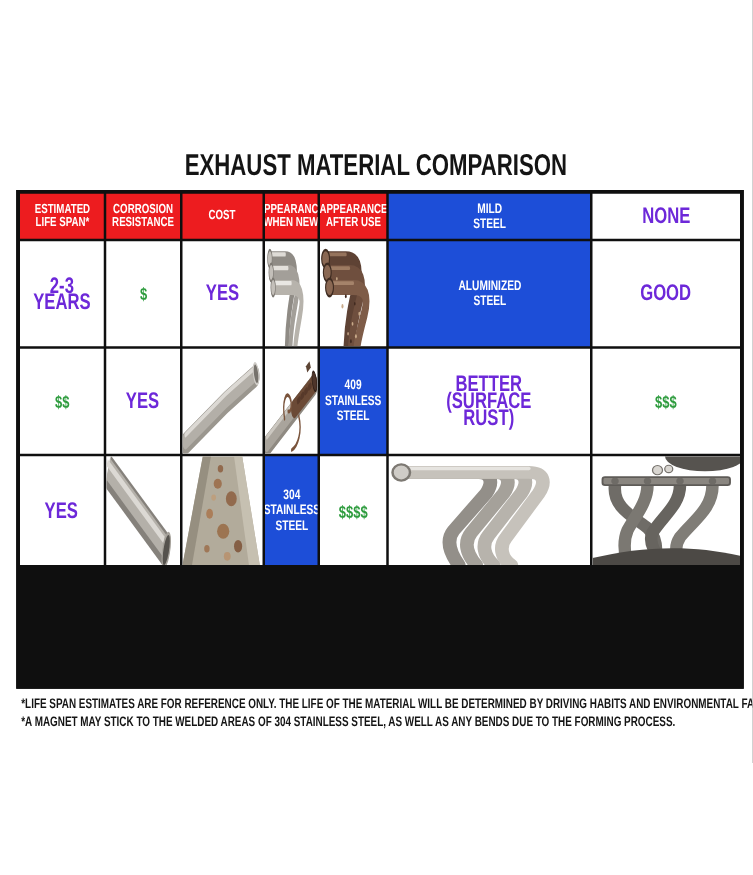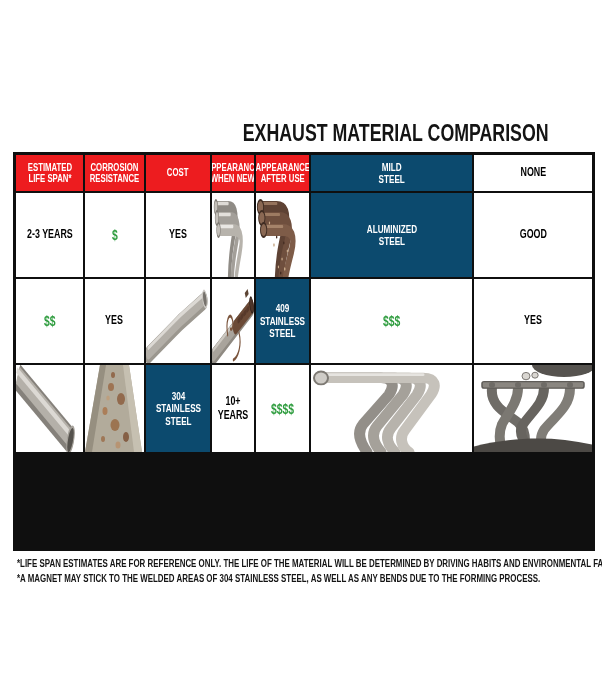--- a/index.html
+++ b/index.html
@@ -2,34 +2,34 @@
 <html><head>
 <meta charset="utf-8">
 <style>
   html,body { margin:0; padding:0; background:#ffffff; }
   #page {
     position:relative; width:602px; height:700px; background:#ffffff;
     font-family:"Liberation Sans", sans-serif; overflow:hidden;
   }
   .cx { display:inline-block; transform:scaleX(0.74); transform-origin:center center; white-space:pre-line; }
   .title {
-    position:absolute; top:120px; left:0; width:602px; text-align:right;
+    position:absolute; top:120px; left:0; width:602px; text-align:center;
     font-size:24px; font-weight:bold; color:#141414; line-height:26px;
   }
   .tbl {
     position:absolute; left:13px; top:152px;
     display:grid;
     grid-template-columns:67px 59px 64px 42px 53px 161px 118px;
     grid-template-rows:36px 84px 84px 87px 94px;
     gap:2px; background:#0f0f0f; border:3px solid #0f0f0f;
   }
   .cell { background:#ffffff; display:flex; align-items:center; justify-content:center; text-align:center; overflow:hidden; }
   .hdr  { background:#ed1c1f; color:#ffffff; font-weight:bold; font-size:10.5px; line-height:11.5px; }
-  .mat  { background:#0c4a6e; color:#ffffff; font-weight:bold; font-size:11px;  line-height:12.5px; }
-  .txt  { color:#000000; font-weight:bold; font-size:12px; line-height:13.5px;align-items:center; }
+  .mat  { background:#1d4ed8; color:#ffffff; font-weight:bold; font-size:11px;  line-height:12.5px; }
+  .txt  { color:#6d28d9; font-weight:bold; font-size:18px; line-height:13.5px;align-items:center; }
   .cost { color:#2e9c3e; font-weight:bold; font-size:14px; }
   .photo { padding:0; }
   .photo svg { display:block; width:100%; height:100%; }
   .footnotes {
     position:absolute; left:17px; top:556px; width:585px;
     font-weight:bold; font-size:11px; color:#141414;
   }
   .fline { display:block; transform:scaleX(0.72); transform-origin:left center; white-space:nowrap; line-height:15px; }
 </style>
 </head>
@@ -163,20 +163,25 @@
           <path d="M44 56 C38 42 48 33 56 39 C62 44 58 52 52 50"></path>
           <path d="M76 54 C84 66 74 78 60 81"></path>
         </g>
       </svg>
     </div>
 
     <div class="cell mat">
         <span class="cx">409
 STAINLESS
 STEEL</span>
+      </div>
+    <div class="cell txt">
+        <span class="cx">BETTER
+(SURFACE
+RUST)</span>
       </div>
     <div class="cell cost">
         <span class="cx">$$$</span>
       </div>
     <div class="cell txt">
         <span class="cx">YES</span>
       </div>
     <div class="cell photo">
       <svg viewBox="0 0 161 87" preserveAspectRatio="none" aria-label="new straight 409 stainless tube photo">
         <g fill="none">
@@ -204,23 +209,20 @@
           <ellipse cx="46" cy="33" rx="3.5" ry="2.5" fill="#c29a72" opacity="0.7"></ellipse>
         </g>
       </svg>
     </div>
 
     <div class="cell mat">
         <span class="cx">304
 STAINLESS
 STEEL</span>
       </div>
-    <div class="cell txt">
-        <span class="cx">10+ YEARS</span>
-      </div>
     <div class="cell cost">
         <span class="cx">$$$$</span>
       </div>
     <div class="cell photo">
       <svg viewBox="0 0 161 94" preserveAspectRatio="none" aria-label="new 304 stainless zigzag headers photo">
         <g fill="none" stroke-linecap="round">
           <path d="M12 14 H70 C82 14 84 22 78 32 L52 64 C46 72 48 82 56 94" stroke="#938f89" stroke-width="11"></path>
           <path d="M12 14 H84 C96 14 98 22 92 32 L66 66 C60 74 62 84 70 94" stroke="#a5a19a" stroke-width="11"></path>
           <path d="M12 14 H98 C110 14 112 22 106 32 L80 68 C74 76 76 86 84 94" stroke="#b7b3ac" stroke-width="11"></path>
           <path d="M12 14 H112 C124 14 126 22 120 32 L94 70 C88 78 90 88 98 94" stroke="#c6c2bb" stroke-width="11"></path>

